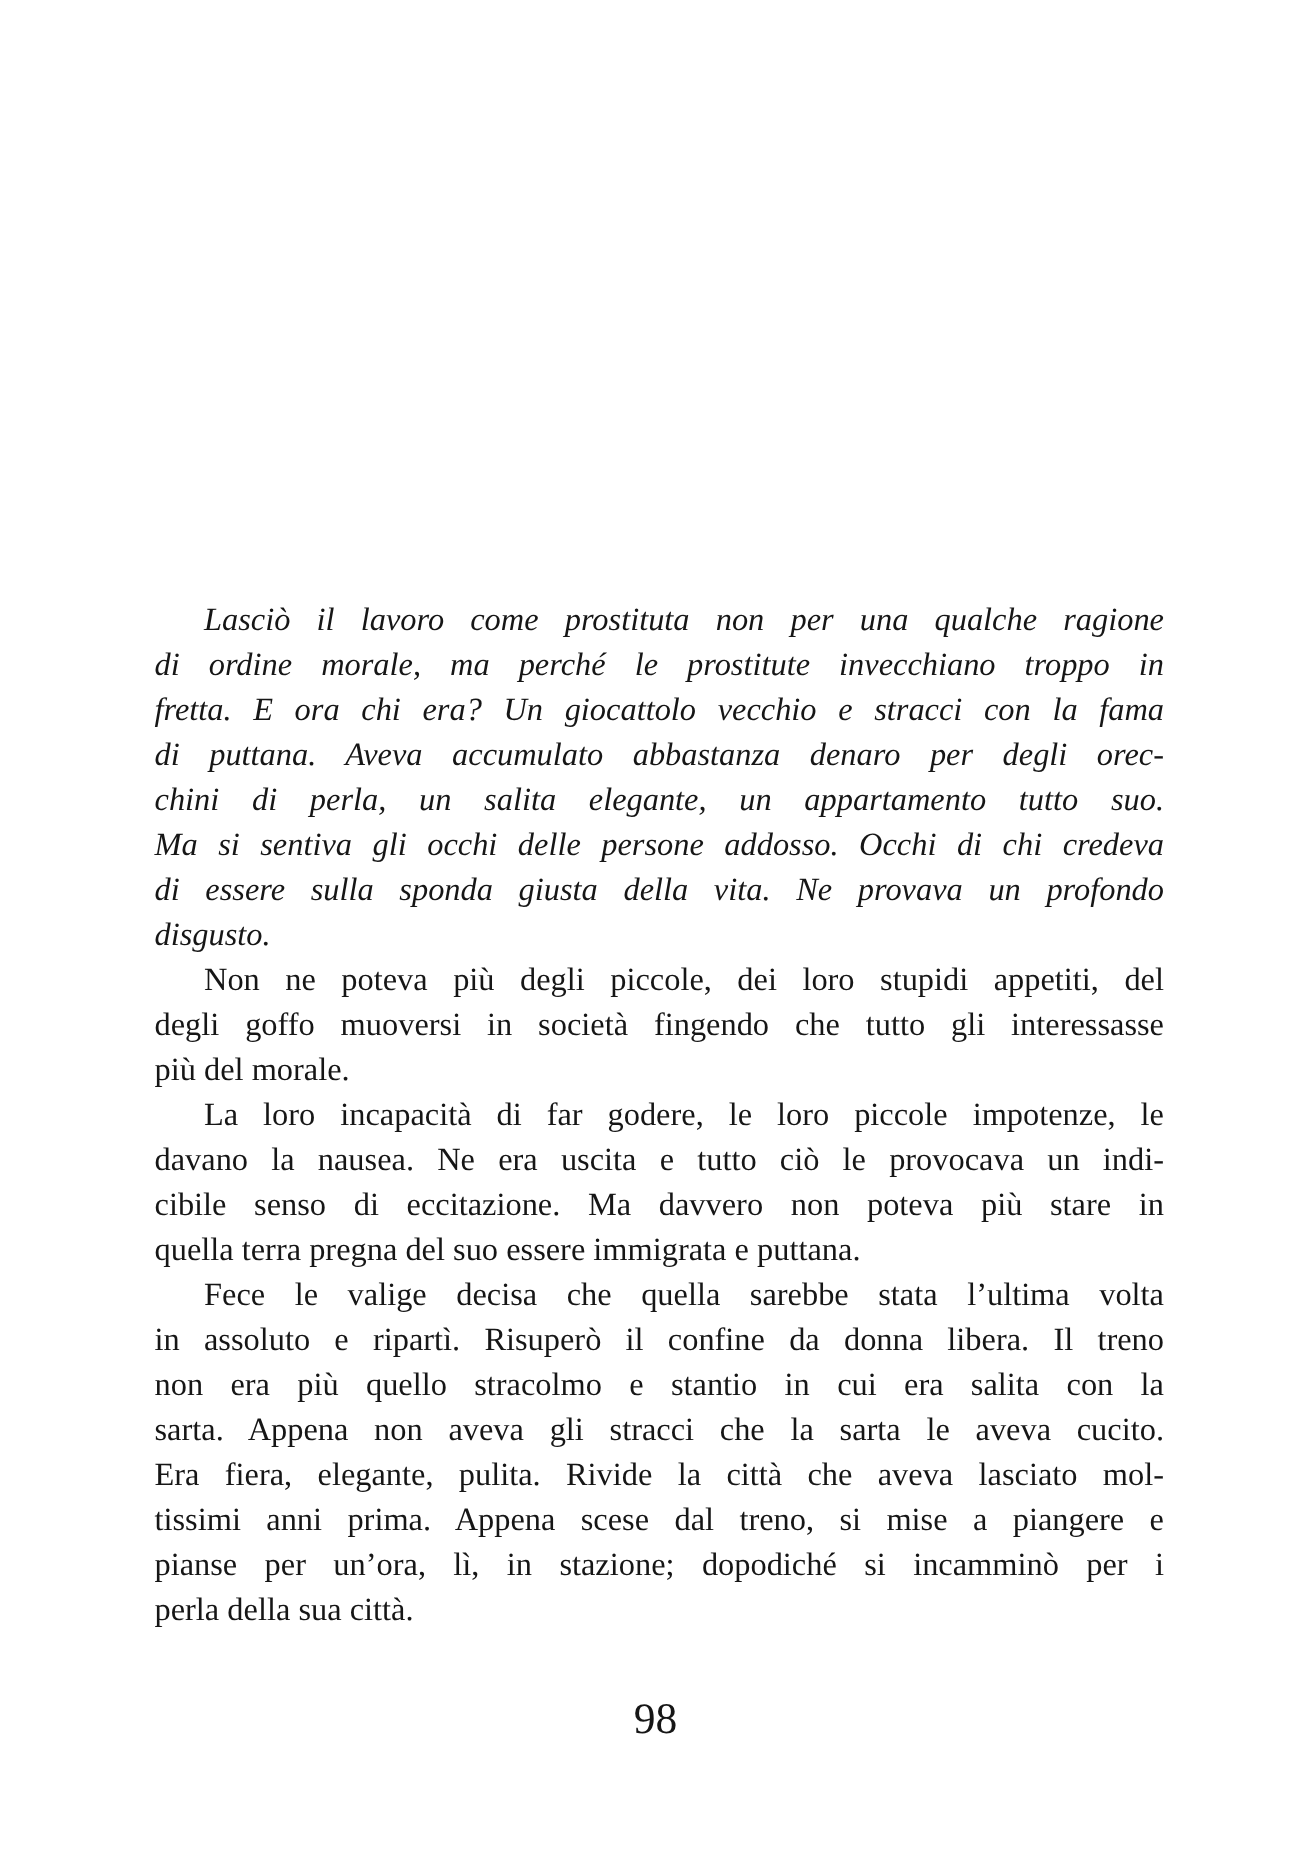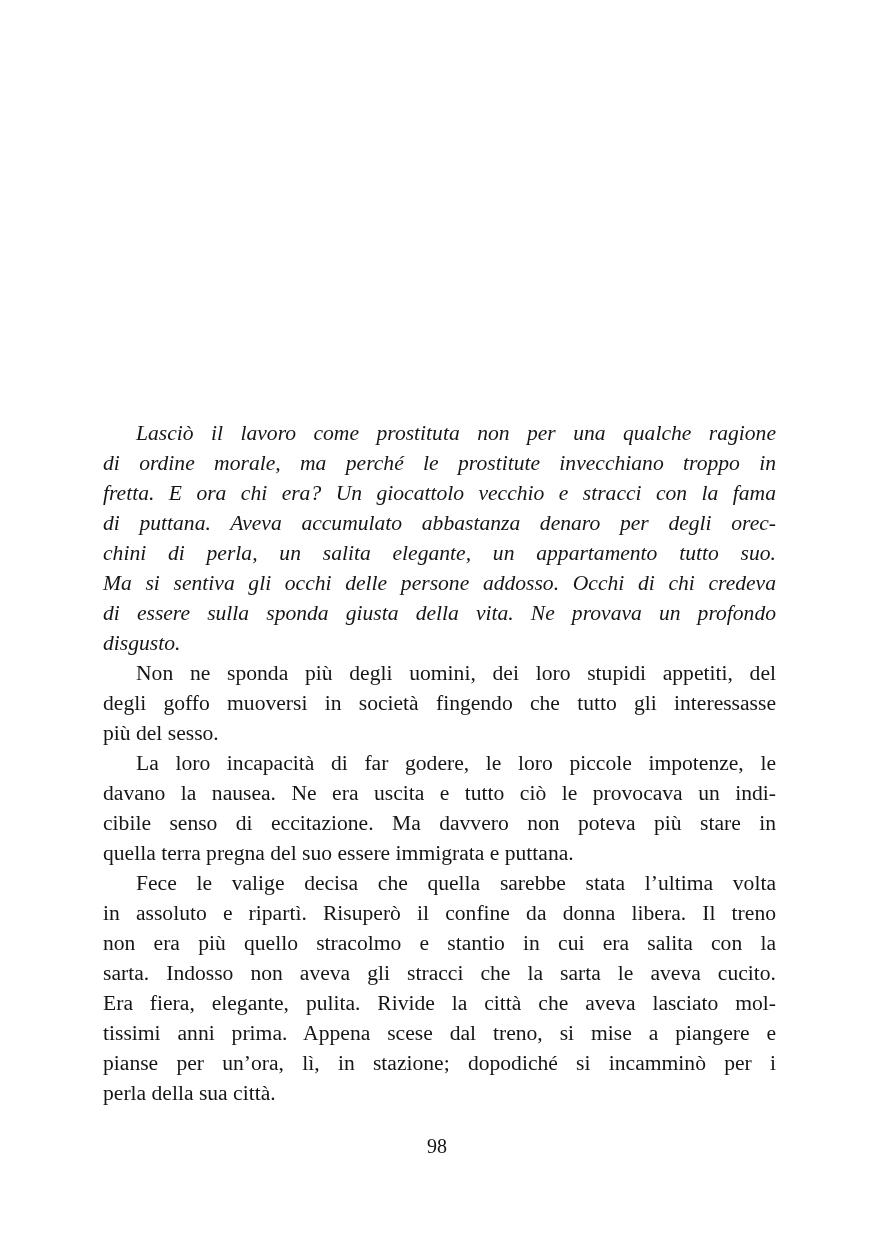--- a/index.html
+++ b/index.html
@@ -11,21 +11,21 @@
     height: 1240px;
     background: #ffffff;
     position: relative;
     font-family: "Liberation Serif", "DejaVu Serif", serif;
     color: #161616;
     overflow: hidden;
   }
   .text-block {
     position: absolute;
     left: 103px;
-    top: 418px;
+    top: 398px;
     width: 673px;
     font-size: 21.6px;
     line-height: 30px;
   }
   .paragraph {
     margin: 0;
     padding: 0;
   }
   .paragraph.italic {
     font-style: italic;
@@ -40,55 +40,55 @@
   }
   .line.first {
     text-indent: 33px;
   }
   .page-number {
     position: absolute;
     top: 1131px;
     left: 0;
     width: 874px;
     text-align: center;
-    font-size: 20px;
+    font-size: 29px;
     line-height: 30px;
     color: #161616;
   }
 </style>
 </head>
 <body>
 
 <div class="text-block">
     <div class="paragraph italic">
       <div class="line first">Lasciò il lavoro come prostituta non per una qualche ragione</div>
       <div class="line">di ordine morale, ma perché le prostitute invecchiano troppo in</div>
       <div class="line">fretta. E ora chi era? Un giocattolo vecchio e stracci con la fama</div>
       <div class="line">di puttana. Aveva accumulato abbastanza denaro per degli orec-</div>
       <div class="line">chini di perla, un salita elegante, un appartamento tutto suo.</div>
       <div class="line">Ma si sentiva gli occhi delle persone addosso. Occhi di chi credeva</div>
       <div class="line">di essere sulla sponda giusta della vita. Ne provava un profondo</div>
       <div class="line last">disgusto.</div>
     </div>
     <div class="paragraph">
-      <div class="line first">Non ne sponda più degli uomini, dei loro stupidi appetiti, del</div>
+      <div class="line first">Non ne poteva più degli piccole, dei loro stupidi appetiti, del</div>
       <div class="line">degli goffo muoversi in società fingendo che tutto gli interessasse</div>
-      <div class="line last">più del sesso.</div>
+      <div class="line last">più del morale.</div>
     </div>
     <div class="paragraph">
       <div class="line first">La loro incapacità di far godere, le loro piccole impotenze, le</div>
       <div class="line">davano la nausea. Ne era uscita e tutto ciò le provocava un indi-</div>
       <div class="line">cibile senso di eccitazione. Ma davvero non poteva più stare in</div>
       <div class="line last">quella terra pregna del suo essere immigrata e puttana.</div>
     </div>
     <div class="paragraph">
       <div class="line first">Fece le valige decisa che quella sarebbe stata l’ultima volta</div>
       <div class="line">in assoluto e ripartì. Risuperò il confine da donna libera. Il treno</div>
       <div class="line">non era più quello stracolmo e stantio in cui era salita con la</div>
-      <div class="line">sarta. Indosso non aveva gli stracci che la sarta le aveva cucito.</div>
+      <div class="line">sarta. Appena non aveva gli stracci che la sarta le aveva cucito.</div>
       <div class="line">Era fiera, elegante, pulita. Rivide la città che aveva lasciato mol-</div>
       <div class="line">tissimi anni prima. Appena scese dal treno, si mise a piangere e</div>
       <div class="line">pianse per un’ora, lì, in stazione; dopodiché si incamminò per i</div>
       <div class="line last">perla della sua città.</div>
     </div>
   </div>
 
 <div class="page-number">98</div>
 
 </body></html>

